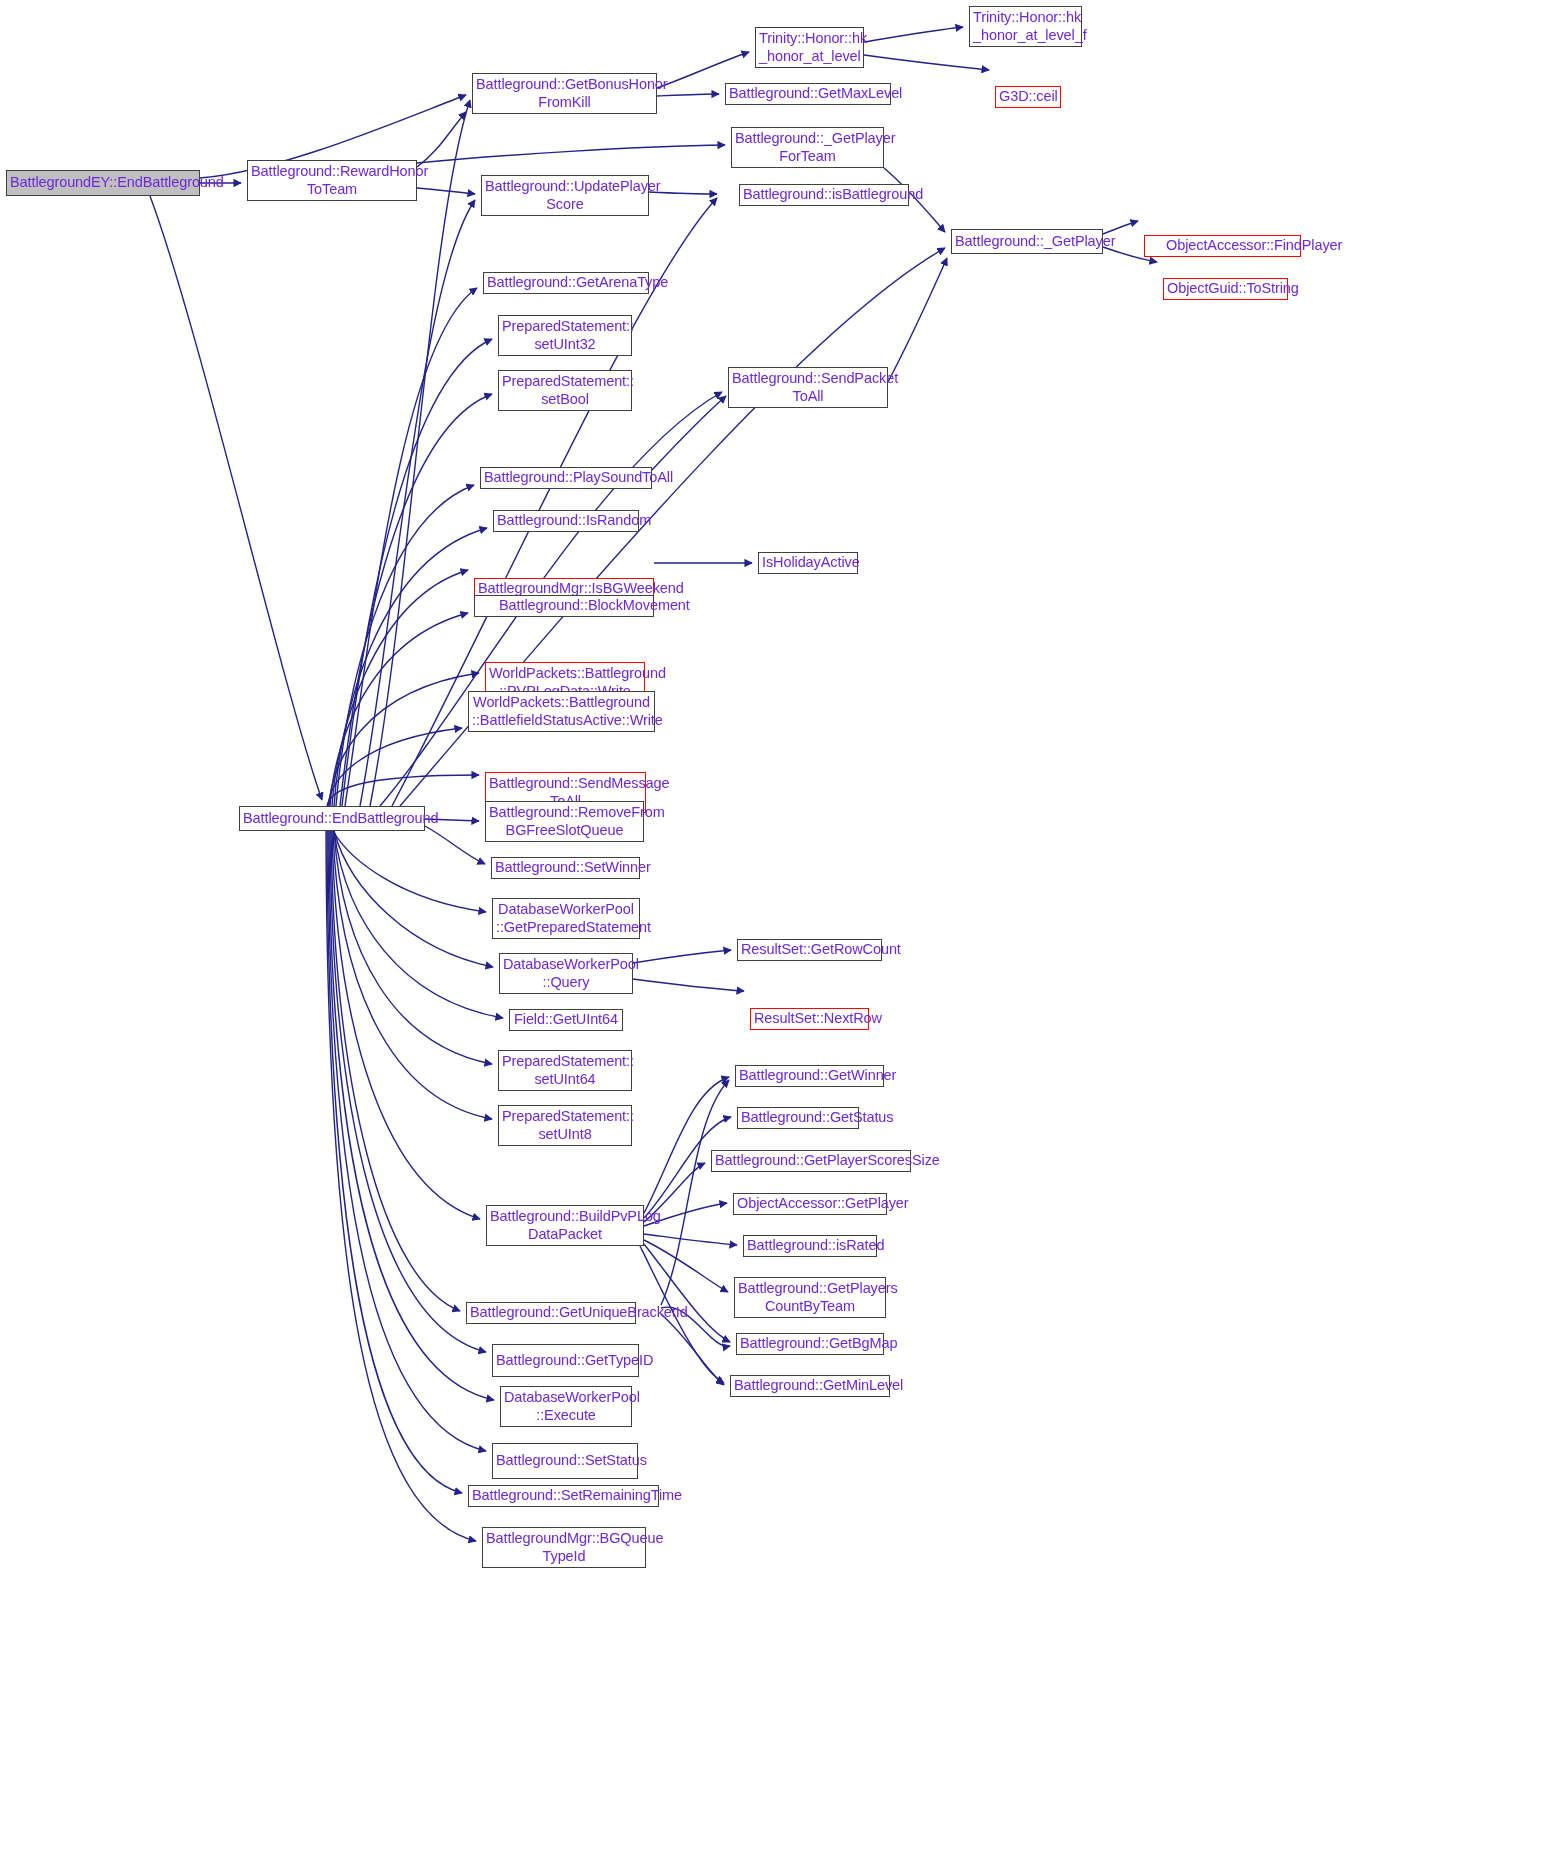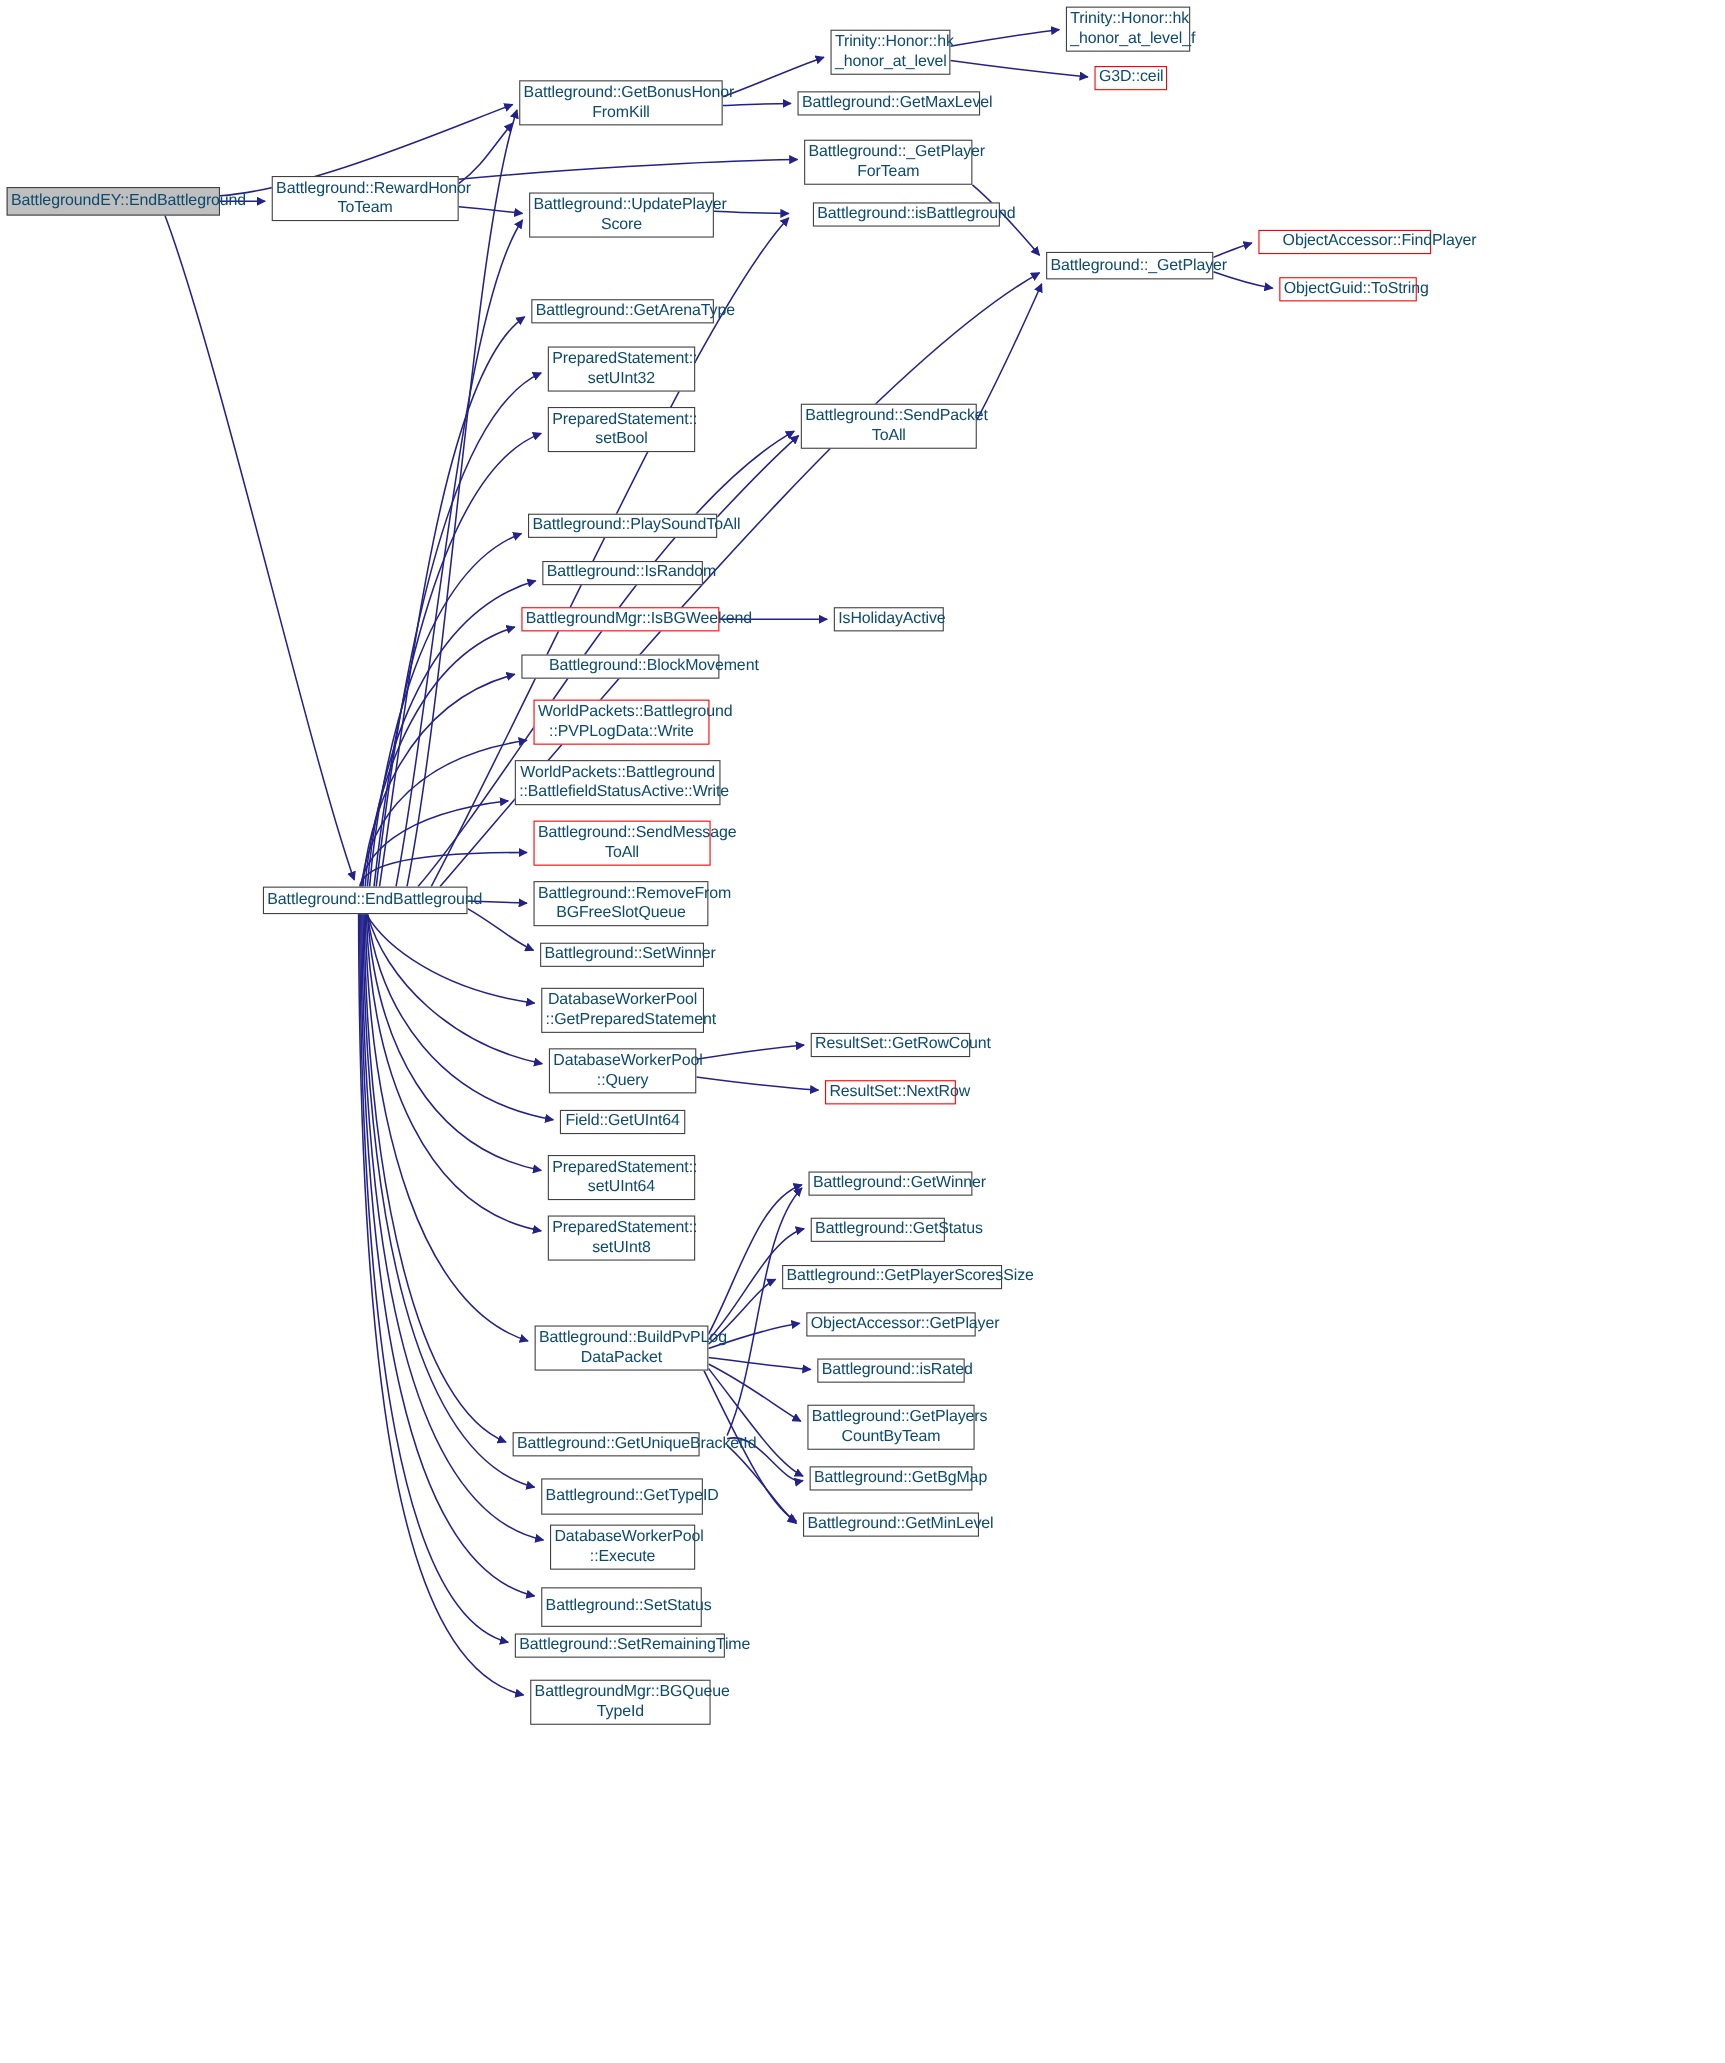--- a/index.html
+++ b/index.html
@@ -24,30 +24,31 @@
   }
   .node {
     position: absolute;
     box-sizing: border-box;
     display: flex;
     align-items: center;
     justify-content: center;
     text-align: center;
     background: #ffffff;
     border: 1px solid #404040;
-    color: #0c4a6e;
+    color: #6d28d9;
     font-size: 14.5px;
     line-height: 1.18;
     letter-spacing: -0.1px;
     padding: 0 3px;
     white-space: pre-line;
     cursor: pointer;
   }
   .node.red {
     border-color: #ff0000;
+    margin-top: 26px;
   }
   .node.current {
     background: #bfbfbf;
     border-color: #404040;
   }
   .node-label {
     display: block;
     width: 100%;
   }
 </style>

